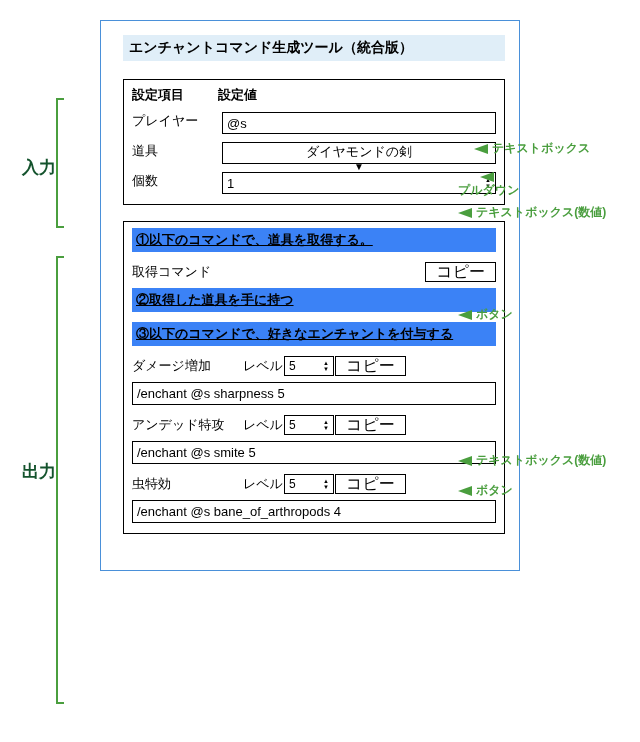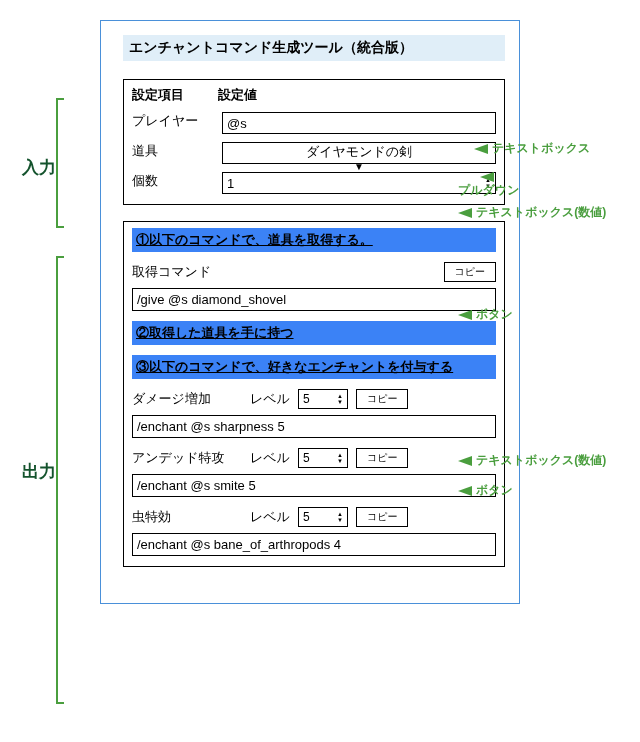--- a/index.html
+++ b/index.html
@@ -12,23 +12,23 @@
 .head-col1 { width: 86px; }
 .row { display: flex; align-items: flex-start; margin-bottom: 8px; }
 .col1 { width: 90px; }
 .col2 { flex: 1; }
 .tbox, .ddown, .nbox { border: 1px solid #000; height: 22px; display: flex; align-items: center; padding: 0 4px; background: #fff; font-size: 13px; }
 .nbox { justify-content: space-between; width: 100%; }
 .ddown { justify-content: space-between; flex-direction: column; }
 .dd-tri { font-size: 10px; }
 .step2-header { background: #3b82f6; font-weight: bold; text-decoration: underline; padding: 3px 4px; margin-bottom: 10px; }
 .labelrow { display: flex; align-items: center; justify-content: space-between; margin-bottom: 6px; }
-.btn { border: 1px solid #000; padding: 0 10px; height: 20px; display: inline-flex; align-items: center; background: #fff; font-size: 10px; }
+.btn { border: 1px solid #000; padding: 0 10px; height: 20px; display: inline-flex; align-items: center; background: #fff; font-size: 16px; }
 .cmdout { border: 1px solid #000; padding: 3px 4px; font-family: inherit; font-size: 13px; margin-bottom: 10px; }
-.ench-row { display: flex; align-items: center; margin-bottom: 6px; gap: 8px; }
+.ench-row { display: flex; align-items: center; margin-bottom: 6px; gap: 1px; }
 .ench-name { width: 110px; }
 .ench-lvl-lbl { width: 40px; }
 .ench-lvl-box { width: 50px; border: 1px solid #000; height: 20px; display: flex; align-items: center; justify-content: space-between; padding: 0 4px; font-size: 12px; }
 .spin { display: flex; flex-direction: column; font-size: 6px; line-height: 6px; }
 .annot { position: absolute; color: #4a9e3e; font-size: 12px; font-weight: bold; display: flex; align-items: center; }
 .arrow-l { width: 0; height: 0; border-top: 5px solid transparent; border-bottom: 5px solid transparent; border-right: 14px solid #4a9e3e; margin-right: 4px; }
 .bracket { position: absolute; border-left: 2px solid #4a9e3e; border-top: 2px solid #4a9e3e; border-bottom: 2px solid #4a9e3e; width: 8px; }
 .bracket-lbl { position: absolute; color: #14532d; font-weight: bold; font-size: 17px; }
 </style>
 </head>
@@ -64,21 +64,20 @@
         </div>
       </div>
     </div>
 
     <div class="section">
       <div class="step2-header">①以下のコマンドで、道具を取得する。</div>
       <div class="labelrow">
         <span>取得コマンド</span>
         <span class="btn">コピー</span>
       </div>
-      <div class="cmdout">/give @s diamond_shovel</div>
 
       <div class="step2-header">②取得した道具を手に持つ</div>
 
       <div class="step2-header">③以下のコマンドで、好きなエンチャントを付与する</div>
 
       <div class="ench-row">
         <span class="ench-name">ダメージ増加</span>
         <span class="ench-lvl-lbl">レベル</span>
         <span class="ench-lvl-box">
           <span>5</span>

